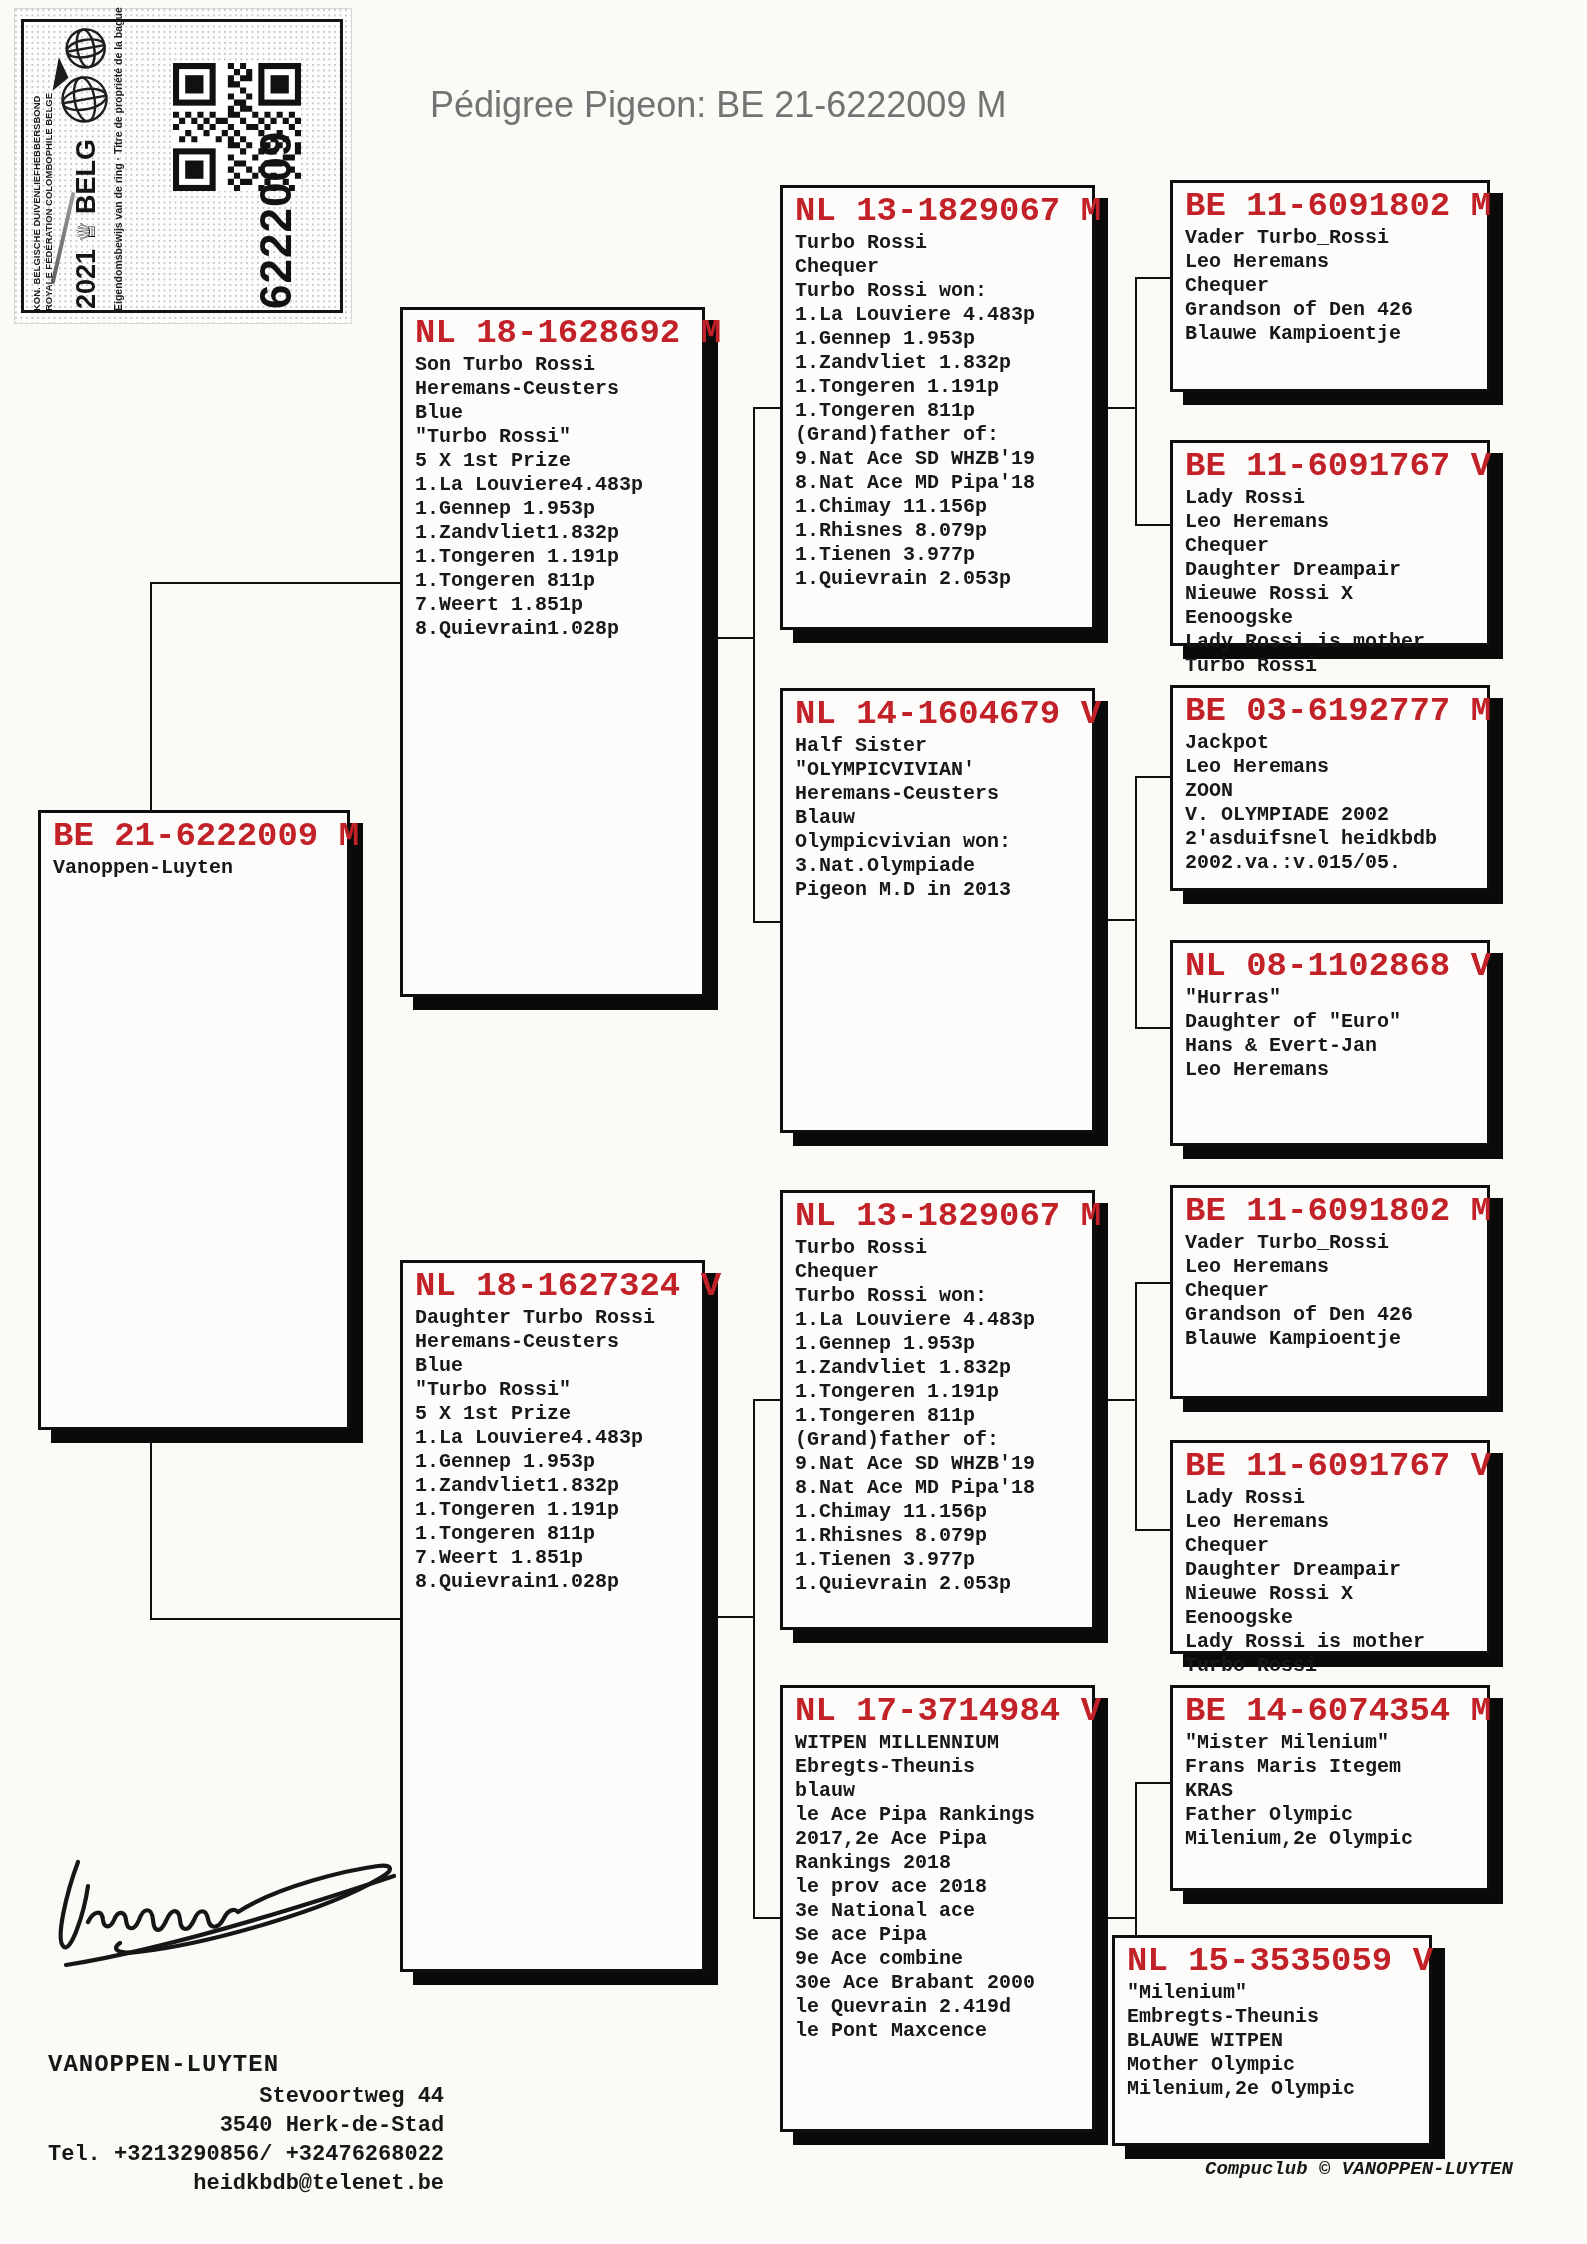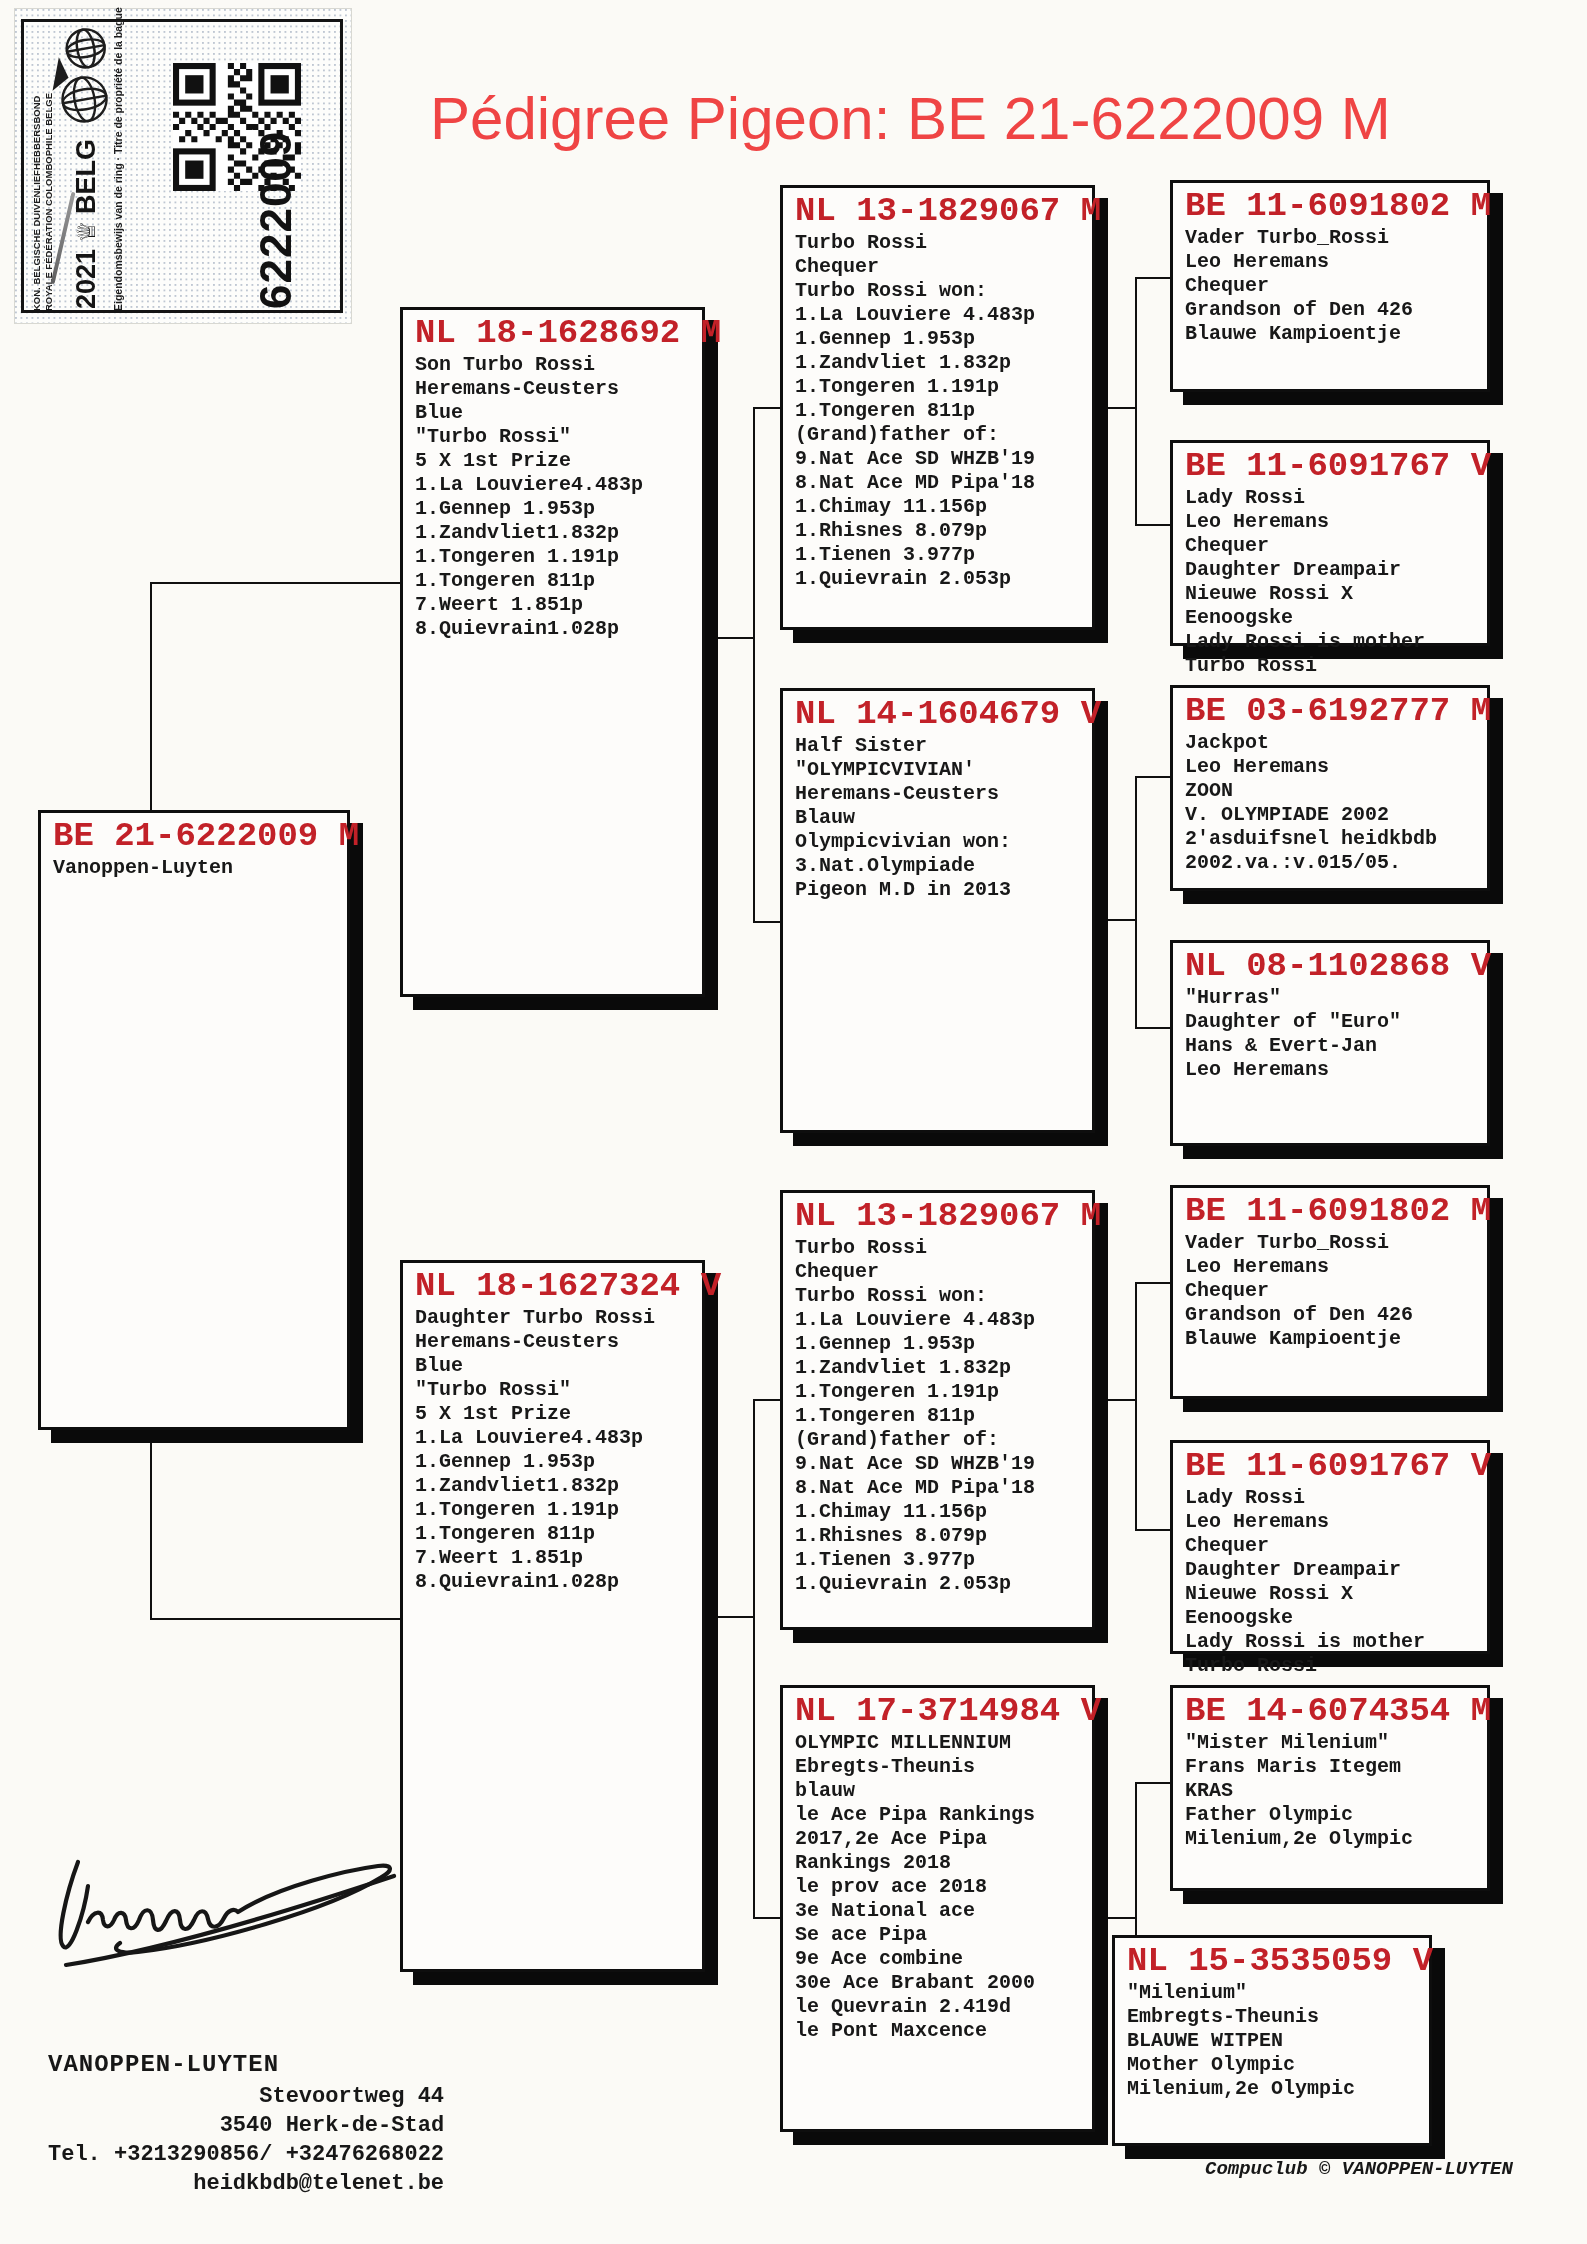--- a/index.html
+++ b/index.html
@@ -7,21 +7,21 @@
   #page {
     position:relative; width:1587px; height:2244px;
     background:#fbfaf6; overflow:hidden;
     font-family:"Liberation Mono","DejaVu Sans Mono",monospace;
     color:#171717;
   }
   
   .title {
     position:absolute; left:430px; top:84px;
     font-family:"Liberation Sans","DejaVu Sans",sans-serif;
-    font-size:60px; font-weight:400; color:#ef4444; letter-spacing:0;
+    font-size:36px; font-weight:400; color:#737373; letter-spacing:0;
   }
   
   .pbox {
     position:absolute; background:#fdfcfa;
     border:3px solid #0e0e0e;
     box-shadow:13px 13px 0 #0a0a0a;
     padding:6px 12px 8px 12px;
   }
   .ring { font-size:34px; font-weight:700; line-height:34px; white-space:pre; color:#c22128; margin-bottom:3px; }
   .bline { font-size:20px; font-weight:700; line-height:24px; white-space:pre; color:#181818; }
@@ -238,21 +238,21 @@
         <div class="bline">1.Chimay 11.156p</div>
         <div class="bline">1.Rhisnes 8.079p</div>
         <div class="bline">1.Tienen 3.977p</div>
         <div class="bline">1.Quievrain 2.053p</div>
       </div>
   </div>
 
   <div class="pbox" style="left:780px;top:1685px;width:315px;height:447px;">
     <div class="ring">NL 17-3714984 V</div>
     <div>
-        <div class="bline">OLYMPIC MILLENNIUM</div>
+        <div class="bline">WITPEN MILLENNIUM</div>
         <div class="bline">Ebregts-Theunis</div>
         <div class="bline">blauw</div>
         <div class="bline">le Ace Pipa Rankings</div>
         <div class="bline">2017,2e Ace Pipa</div>
         <div class="bline">Rankings 2018</div>
         <div class="bline">le prov ace 2018</div>
         <div class="bline">3e National ace</div>
         <div class="bline">Se ace Pipa</div>
         <div class="bline">9e Ace combine</div>
         <div class="bline">30e Ace Brabant 2000</div>

